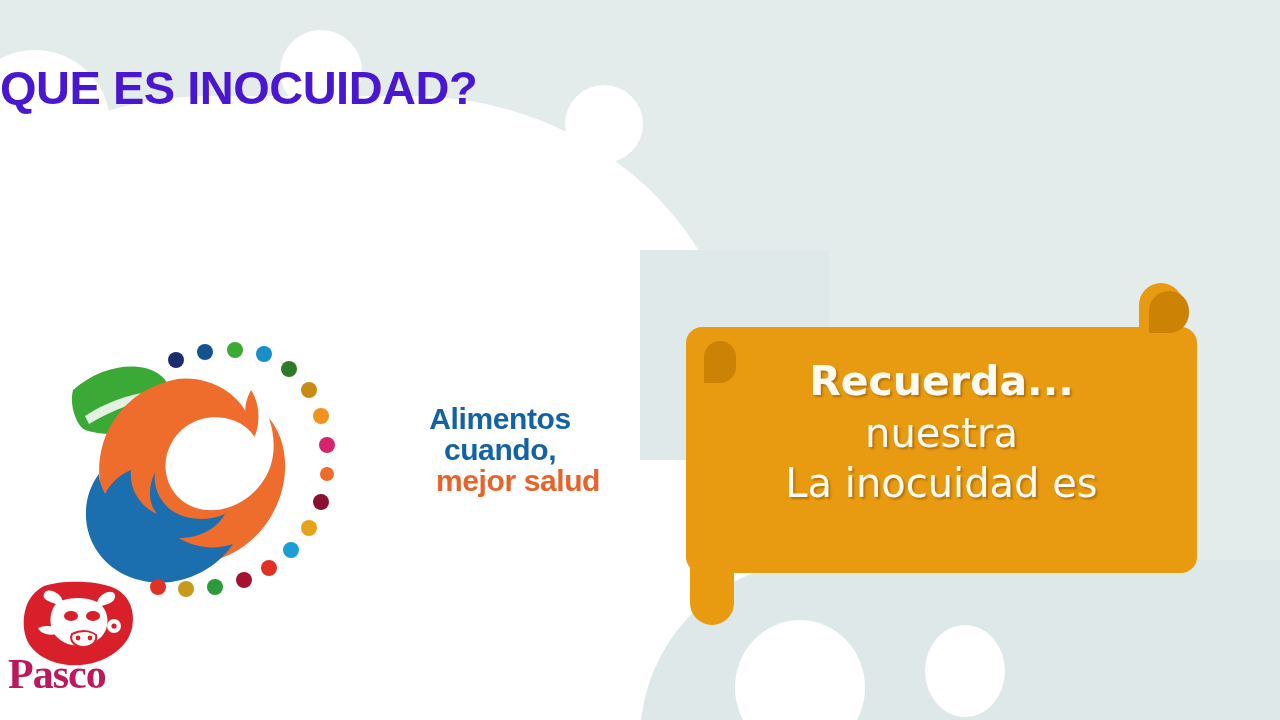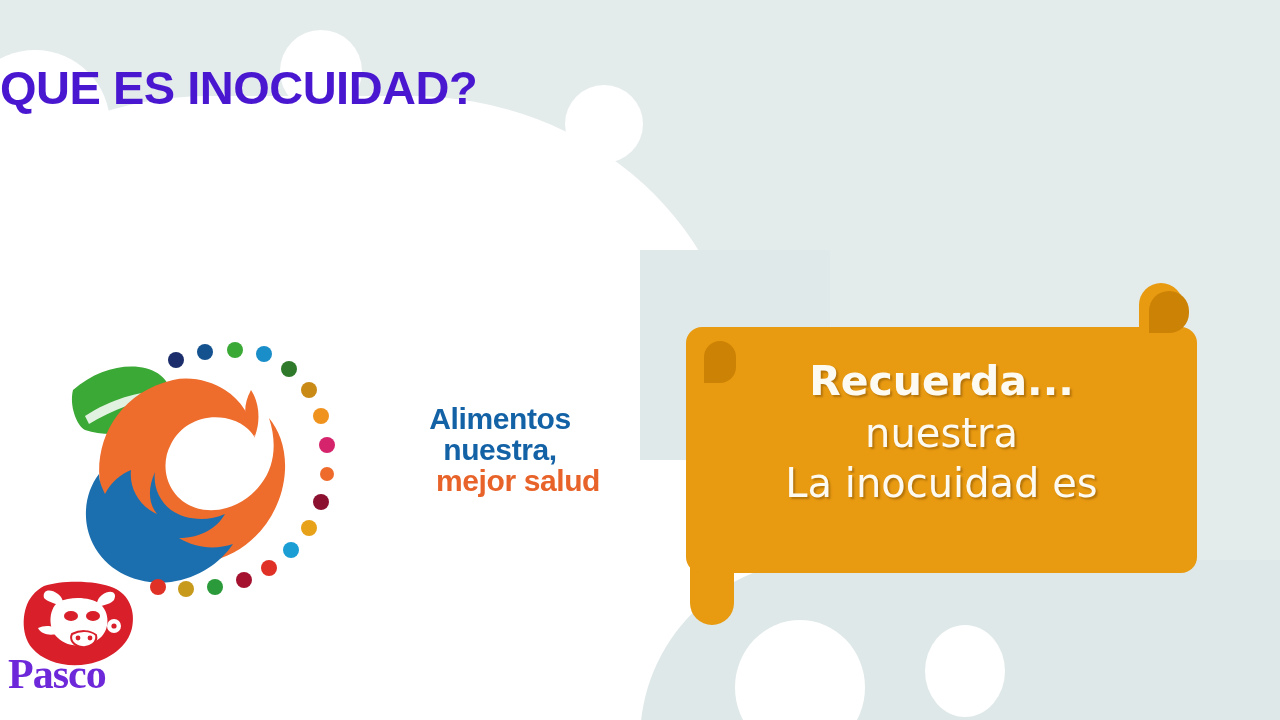--- a/index.html
+++ b/index.html
@@ -68,21 +68,21 @@
   .fs-logo{position:absolute;left:55px;top:338px;width:290px;height:262px;}
   .fs-text{position:absolute;left:370px;top:403px;width:260px;text-align:center;}
   .fs-line{font-weight:bold;font-size:30px;line-height:31px;letter-spacing:-0.4px;}
   .fs-blue{color:#1362a6;}
   .fs-orange{color:#e8632a;margin-left:36px;}
 
   
   .pasco{position:absolute;left:14px;top:580px;width:130px;height:140px;}
   .pasco-word{
     position:absolute;left:8px;top:650px;
-    font-size:42px;font-weight:bold;color:#6d28d9;
+    font-size:42px;font-weight:bold;color:#be185d;
     font-family:"Liberation Serif", serif;letter-spacing:-1px;
   }
 
   
   .banner-wrap{position:absolute;left:686px;top:283px;width:515px;height:350px;}
   .banner-body{
     position:absolute;left:0px;top:44px;width:511px;height:246px;
     background:#e89a11;border-radius:16px;
   }
   .tab-tr{
@@ -168,21 +168,21 @@
         <circle cx="189" cy="242" r="8" fill="#a4122f"></circle>
         <circle cx="160" cy="249" r="8" fill="#2a9a3a"></circle>
         <circle cx="131" cy="251" r="8" fill="#c79a1b"></circle>
         <circle cx="103" cy="249" r="8" fill="#e03126"></circle>
       </g>
     </svg>
   </div>
 
   <div class="fs-text">
     <div class="fs-line fs-blue">Alimentos</div>
-    <div class="fs-line fs-blue">nuestra,</div>
+    <div class="fs-line fs-blue">cuando,</div>
     <div class="fs-line fs-orange">mejor salud</div>
   </div>
 
   <div class="pasco">
     <svg viewBox="0 0 130 90" width="130" height="90">
       <path d="M30 6 C48 0 82 0 100 8 C114 14 122 30 118 48 C114 66 96 80 74 84
                C52 88 30 82 18 68 C6 54 8 28 18 16 C22 11 26 8 30 6 Z" fill="#d81f2a"></path>
       <path d="M30 18 C28 10 36 8 44 14 C48 17 50 22 49 26 C42 24 34 22 30 18 Z" fill="#ffffff"></path>
       <path d="M100 20 C104 12 96 9 88 15 C84 18 82 23 83 27 C90 25 97 24 100 20 Z" fill="#ffffff"></path>
       <path d="M44 22 C58 16 76 17 86 24 C96 32 96 50 86 58 C74 68 54 68 44 58

